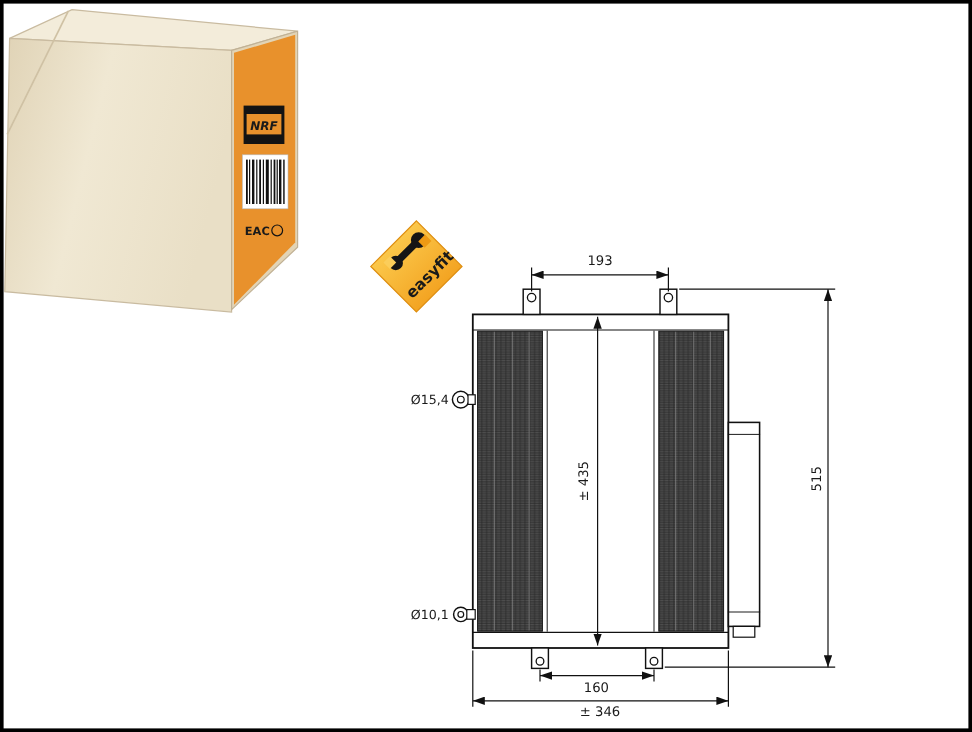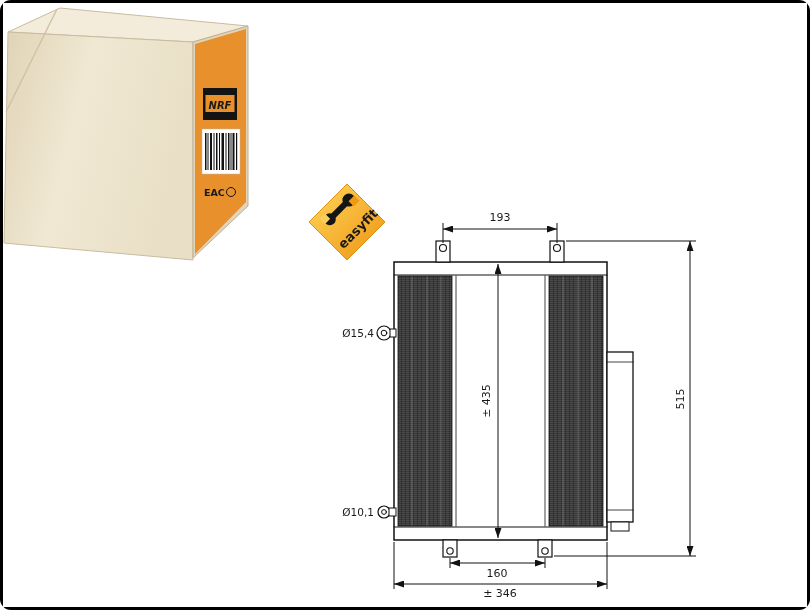--- a/index.html
+++ b/index.html
@@ -1,16 +1,16 @@
 <!DOCTYPE html>
 <html><head>
 <meta charset="utf-8">
 <style>
   html,body{margin:0;padding:0;background:#ffffff;}
-  .frame{width:810px;height:610px;position:relative;background:#fff;overflow:hidden;border-radius:11px;}
+  .frame{width:810px;height:610px;position:relative;background:#fff;overflow:hidden;}
   svg{display:block;}
   text{font-family:"DejaVu Sans","Liberation Sans",sans-serif;fill:#1a1a1a;}
   .dim-text{font-size:11px;}
 </style>
 </head>
 <body>
 
 <div class="frame">
 <svg width="810" height="610" viewBox="0 0 810 610" xmlns="http://www.w3.org/2000/svg">
   <defs>

